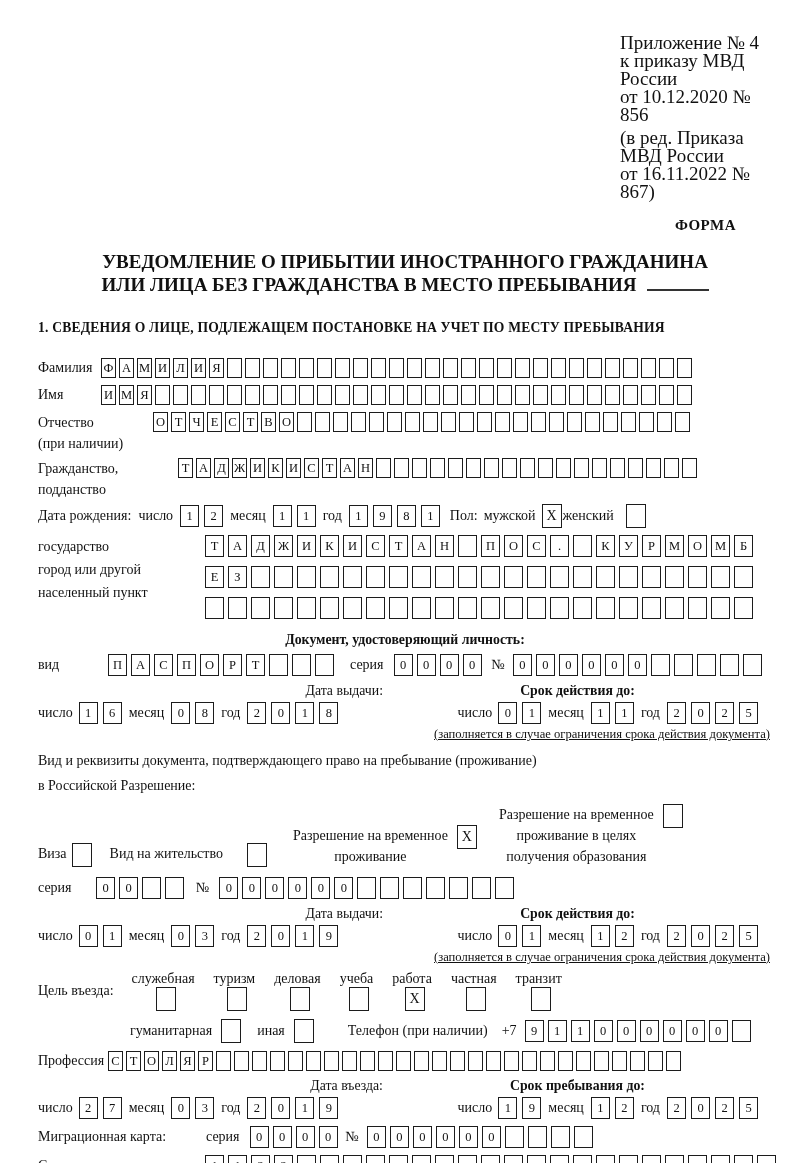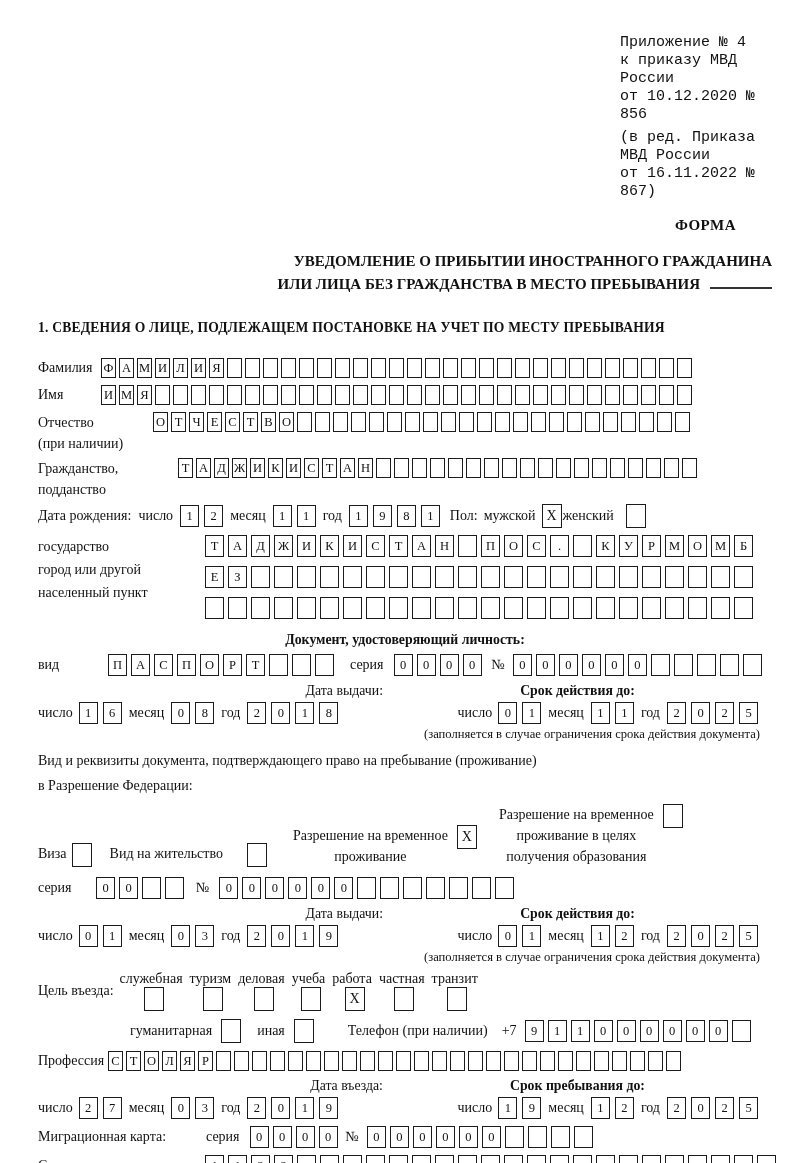--- a/index.html
+++ b/index.html
@@ -5,26 +5,26 @@
   * { margin:0; padding:0; box-sizing:border-box; }
   html,body { background:#ffffff; }
   body {
     width:800px; height:1163px; overflow:hidden;
     font-family:"Liberation Serif", serif;
     color:#111; position:relative;
   }
   .page { padding:34px 28px 0 38px; }
 
   
-  .hdr { margin-left:582px; font-size:15px; line-height:18px;font-family:Liberation Mono, monospace; }
+  .hdr { margin-left:582px; font-size:19px; line-height:18px; }
   .hdr .note { margin-top:5px; }
   .forma { text-align:right; font-weight:bold; font-size:15px; margin:16px 36px 0 0; letter-spacing:.5px; }
 
   
-  .title { text-align:right; font-weight:bold; font-size:15px; line-height:23px; margin-top:16px; }
+  .title { text-align:center; font-weight:bold; font-size:19px; line-height:23px; margin-top:16px; }
   .title-underline { display:inline-block; width:62px; border-bottom:2px solid #333; height:14px; margin-left:10px; }
 
   .sec-heading { font-weight:bold; font-size:13.6px; margin-top:24px; letter-spacing:.2px; }
 
   .form { margin-top:22px; font-size:14px; }
 
   
   .cells { display:flex; gap:3px; }
   .cell {
     flex:none; width:15px; height:20px; border:1.6px solid #1c1c1c;
@@ -61,30 +61,30 @@
   .mr6 { margin-right:6px; } .ml10 { margin-left:10px; }
 
   .center-bold { text-align:center; font-weight:bold; font-size:13.8px; margin:2px 0 6px 0; }
 
   
   .dhdr { display:flex; font-size:13.8px; margin-top:2px; }
   .dhdr .c1 { width:47%; text-align:right; }
   .dhdr .c2 { width:53%; text-align:center;font-weight:bold; }
   .drow { display:flex; align-items:center; margin-top:3px; }
   .drow .g2 { margin-left:auto; margin-right:14px; }
-  .note-r { text-align:right; font-size:12.6px; margin:3px 12px 6px 0; }
+  .note-r { text-align:right; font-size:12.6px; margin:3px 2px 6px 0;text-decoration:underline; }
 
   .intro { font-size:14px; line-height:25px; }
 
   .opts { display:flex; align-items:flex-end; margin:6px 0 10px 0; }
   .opt { display:flex; align-items:flex-start; }
   .optlbl { white-space:pre-line; text-align:center; line-height:21px; }
   .opt .box { margin-left:9px; margin-top:0; }
 
-  .purpose { display:flex; align-items:center; margin-bottom:8px; }
+  .purpose { display:flex; align-items:center; margin-bottom:8px;gap:12px; }
   .purpose .p { display:flex; align-items:center; margin-right:7px;flex-direction:column; }
   .purpose .p .box { margin-left:5px; }
   .purpose2 { display:flex; align-items:center; margin:0 0 8px 92px; }
   .purpose2 .p { display:flex; align-items:center; margin-right:16px; }
   .purpose2 .p .box { margin-left:9px; }
   .phone-lbl { margin:0 14px 0 18px; }
   .plus7 { margin-right:8px; }
 </style>
 </head>
 <body>
@@ -460,21 +460,21 @@
             <span class="cell">2</span>
             <span class="cell">0</span>
             <span class="cell">2</span>
             <span class="cell">5</span>
           </span>
       </span>
     </div>
     <div class="note-r">(заполняется в случае ограничения срока действия документа)</div>
 
     <div class="intro">Вид и реквизиты документа, подтверждающего право на пребывание (проживание)</div>
-    <div class="intro">в Разрешение Федерации:</div>
+    <div class="intro">в Российской Разрешение:</div>
 
     <div class="opts">
       <div class="opt">
         <div class="optlbl">Виза</div>
         <div class="box" style="margin-left:5px"></div>
       </div>
       <div class="opt" style="margin-left:18px">
         <div class="optlbl">Вид на жительство</div>
         <div class="box" style="margin-left:24px"></div>
       </div>

